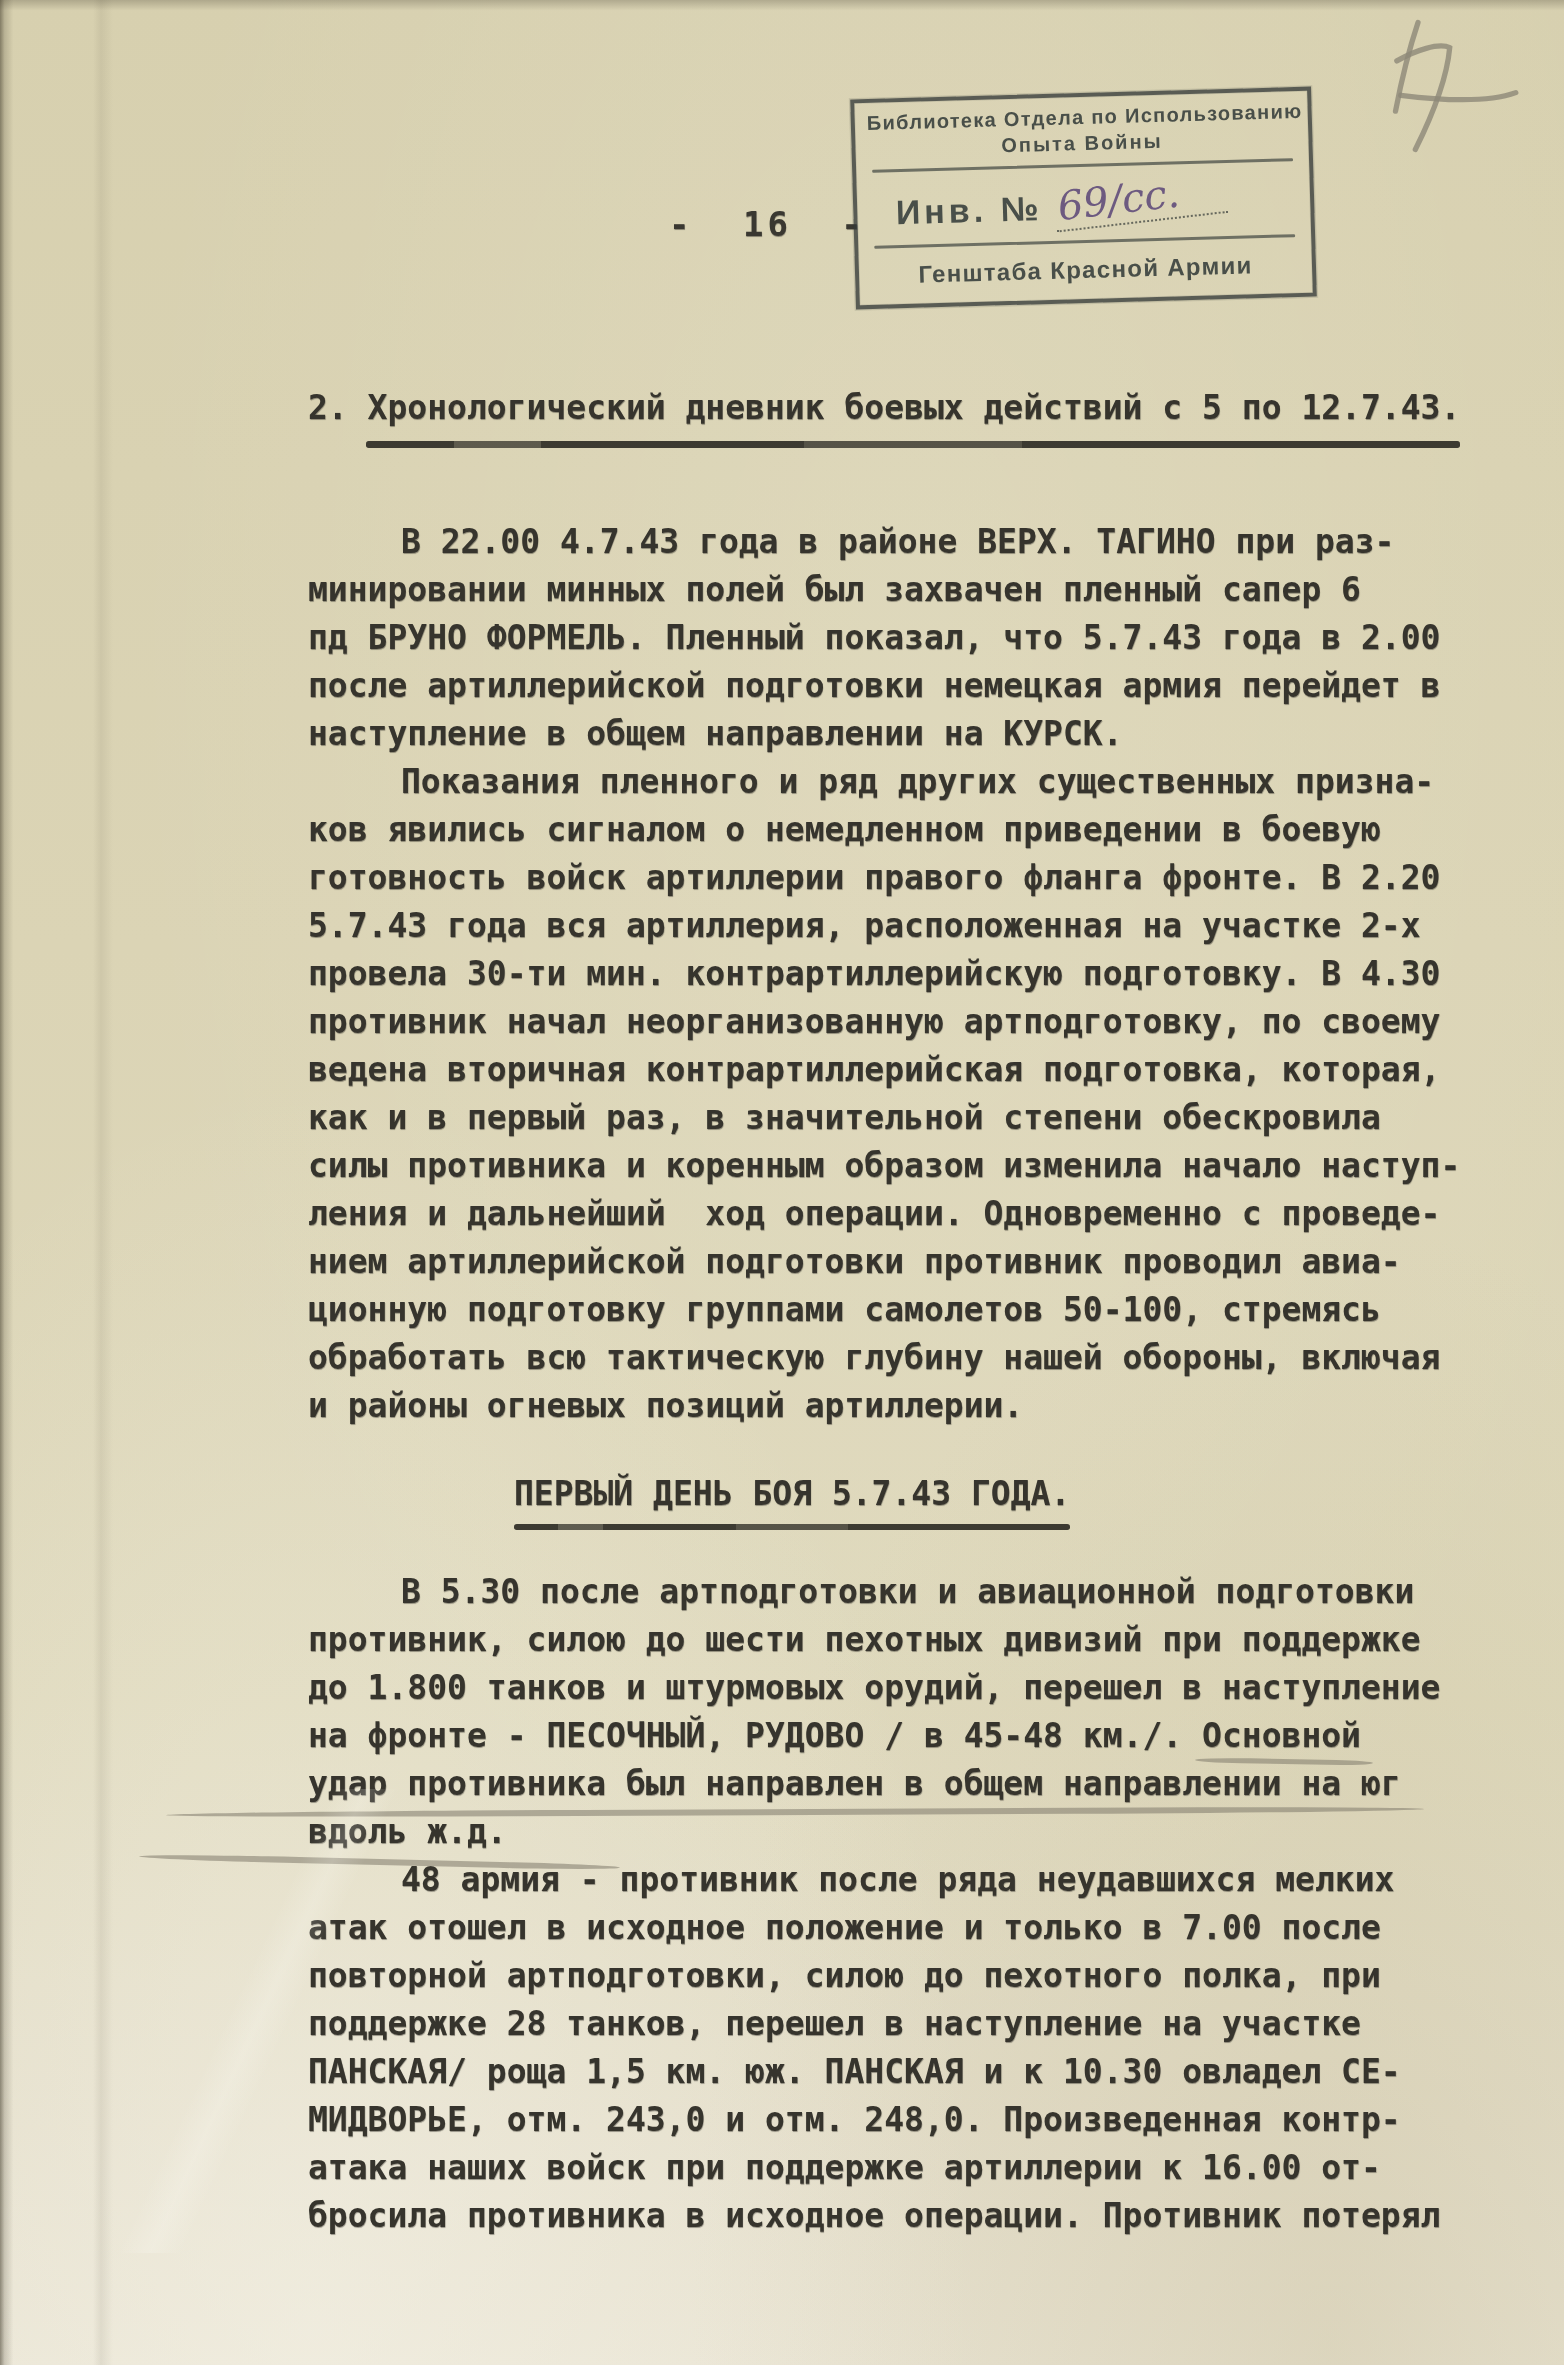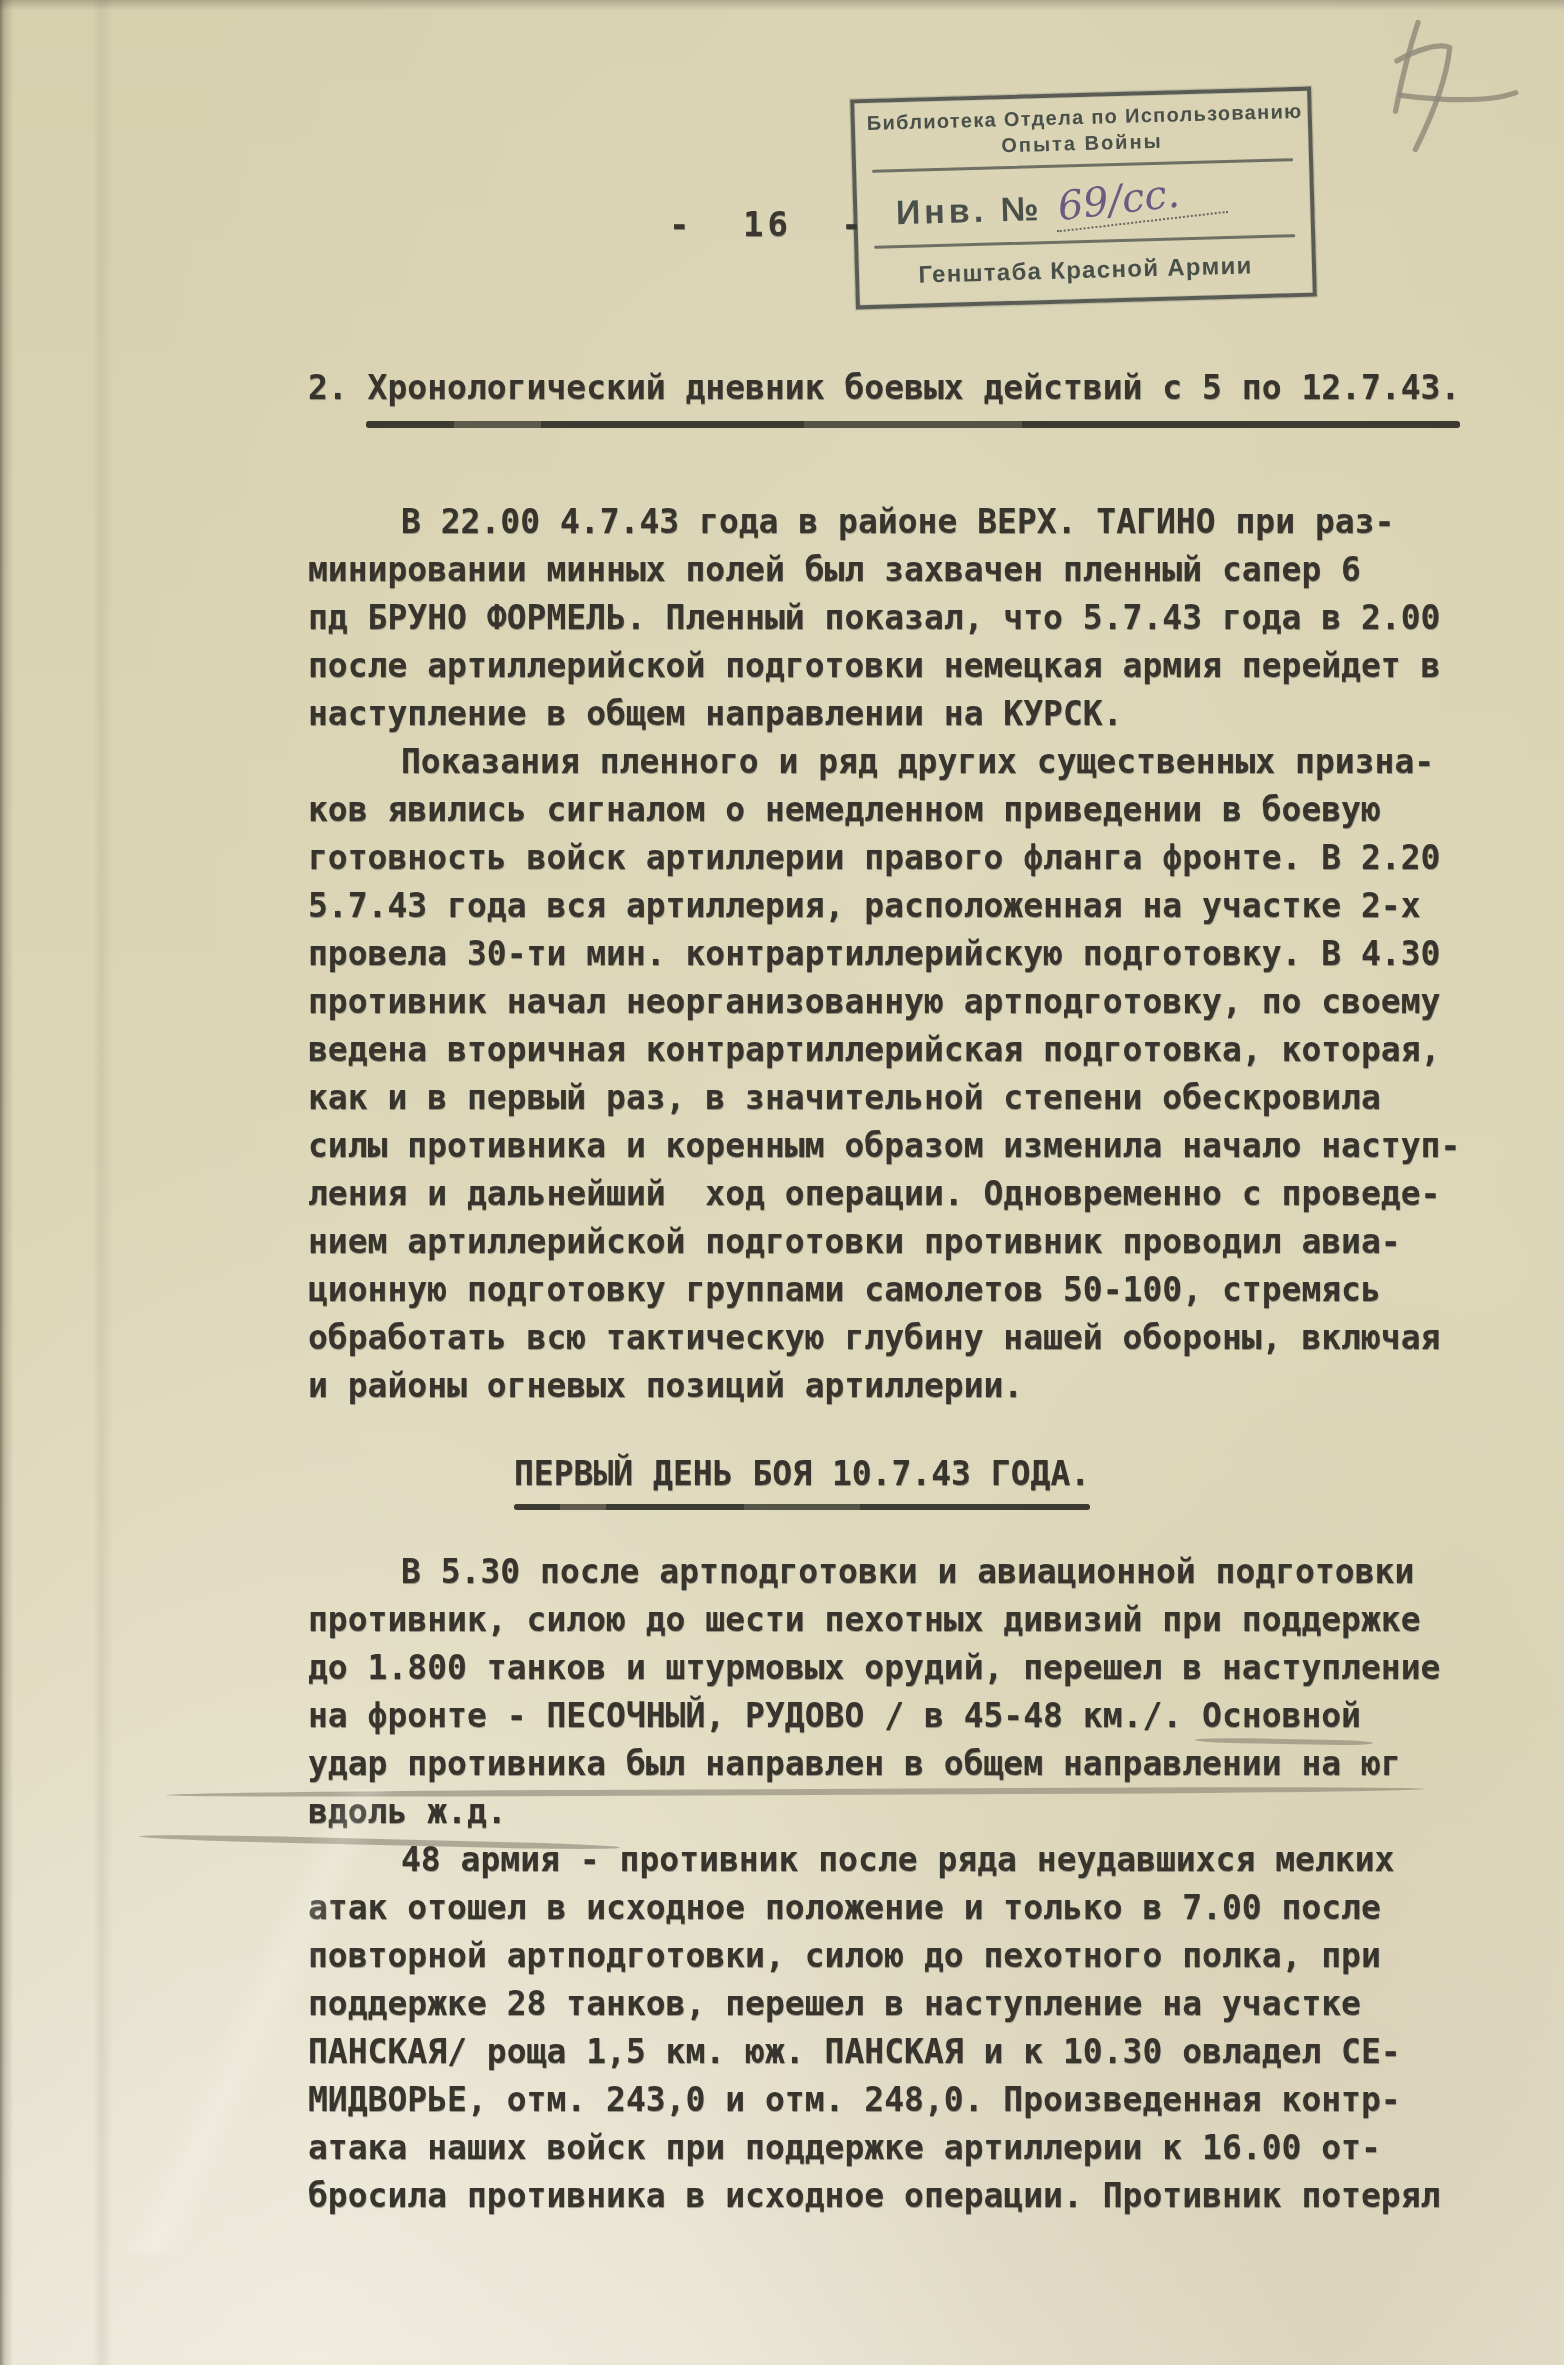--- a/index.html
+++ b/index.html
@@ -18,21 +18,21 @@
       linear-gradient(180deg,#d7d0af 0%, #dbd4b5 40%, #ded8bb 72%, #e4deca 90%, #e9e4d3 100%);
   }
   .page::after{ 
     content:"";position:absolute;left:-40px;top:1789px;width:596px;height:464px;
     background:linear-gradient(115deg, transparent 46%, rgba(255,255,250,0.20) 50%, transparent 54%);
     pointer-events:none;
   }
 
   
   .doc-text{
-    position:absolute;left:308px;top:364px;width:1199px;
+    position:absolute;left:308px;top:384px;width:1199px;
     color:var(--ink,#36342d);
     font-size:33px;line-height:48px;font-weight:bold;
     text-shadow:0.4px 0.5px 0.7px rgba(54,52,45,0.45);
   }
   .line{white-space:pre;height:48px;}
   .indent{text-indent:93px;}
   .paragraph{margin:0;}
   .para-first{margin-top:70px;}
   .heading,.subheading{white-space:pre;}
   .subheading{margin-top:40px;margin-bottom:38px;text-indent:103px;}
@@ -137,21 +137,21 @@
         <div class="line"><span>противник начал неорганизованную артподготовку, по своему</span></div>
         <div class="line"><span>ведена вторичная контрартиллерийская подготовка, которая,</span></div>
         <div class="line"><span>как и в первый раз, в значительной степени обескровила</span></div>
         <div class="line"><span>силы противника и коренным образом изменила начало наступ-</span></div>
         <div class="line"><span>ления и дальнейший  ход операции. Одновременно с проведе-</span></div>
         <div class="line"><span>нием артиллерийской подготовки противник проводил авиа-</span></div>
         <div class="line"><span>ционную подготовку группами самолетов 50-100, стремясь</span></div>
         <div class="line"><span>обработать всю тактическую глубину нашей обороны, включая</span></div>
         <div class="line"><span>и районы огневых позиций артиллерии.</span></div>
       </div>
-      <div class="subheading"><span class="h-text typed-underline">ПЕРВЫЙ ДЕНЬ БОЯ 10.7.43 ГОДА.</span></div>
+      <div class="subheading"><span class="h-text typed-underline">ПЕРВЫЙ ДЕНЬ БОЯ 5.7.43 ГОДА.</span></div>
       <div class="paragraph">
         <div class="line indent"><span>В 5.30 после артподготовки и авиационной подготовки</span></div>
         <div class="line"><span>противник, силою до шести пехотных дивизий при поддержке</span></div>
         <div class="line"><span>до 1.800 танков и штурмовых орудий, перешел в наступление</span></div>
         <div class="line"><span>на фронте - ПЕСОЧНЫЙ, РУДОВО / в 45-48 км./. </span><span class="pencil">Основной</span></div>
         <div class="line"><span class="pencil-full">удар противника был направлен в общем направлении на юг</span></div>
         <div class="line"><span class="pencil-wide">вдоль ж.д.</span></div>
       </div>
       <div class="paragraph">
         <div class="line indent"><span>48 армия - противник после ряда неудавшихся мелких</span></div>

